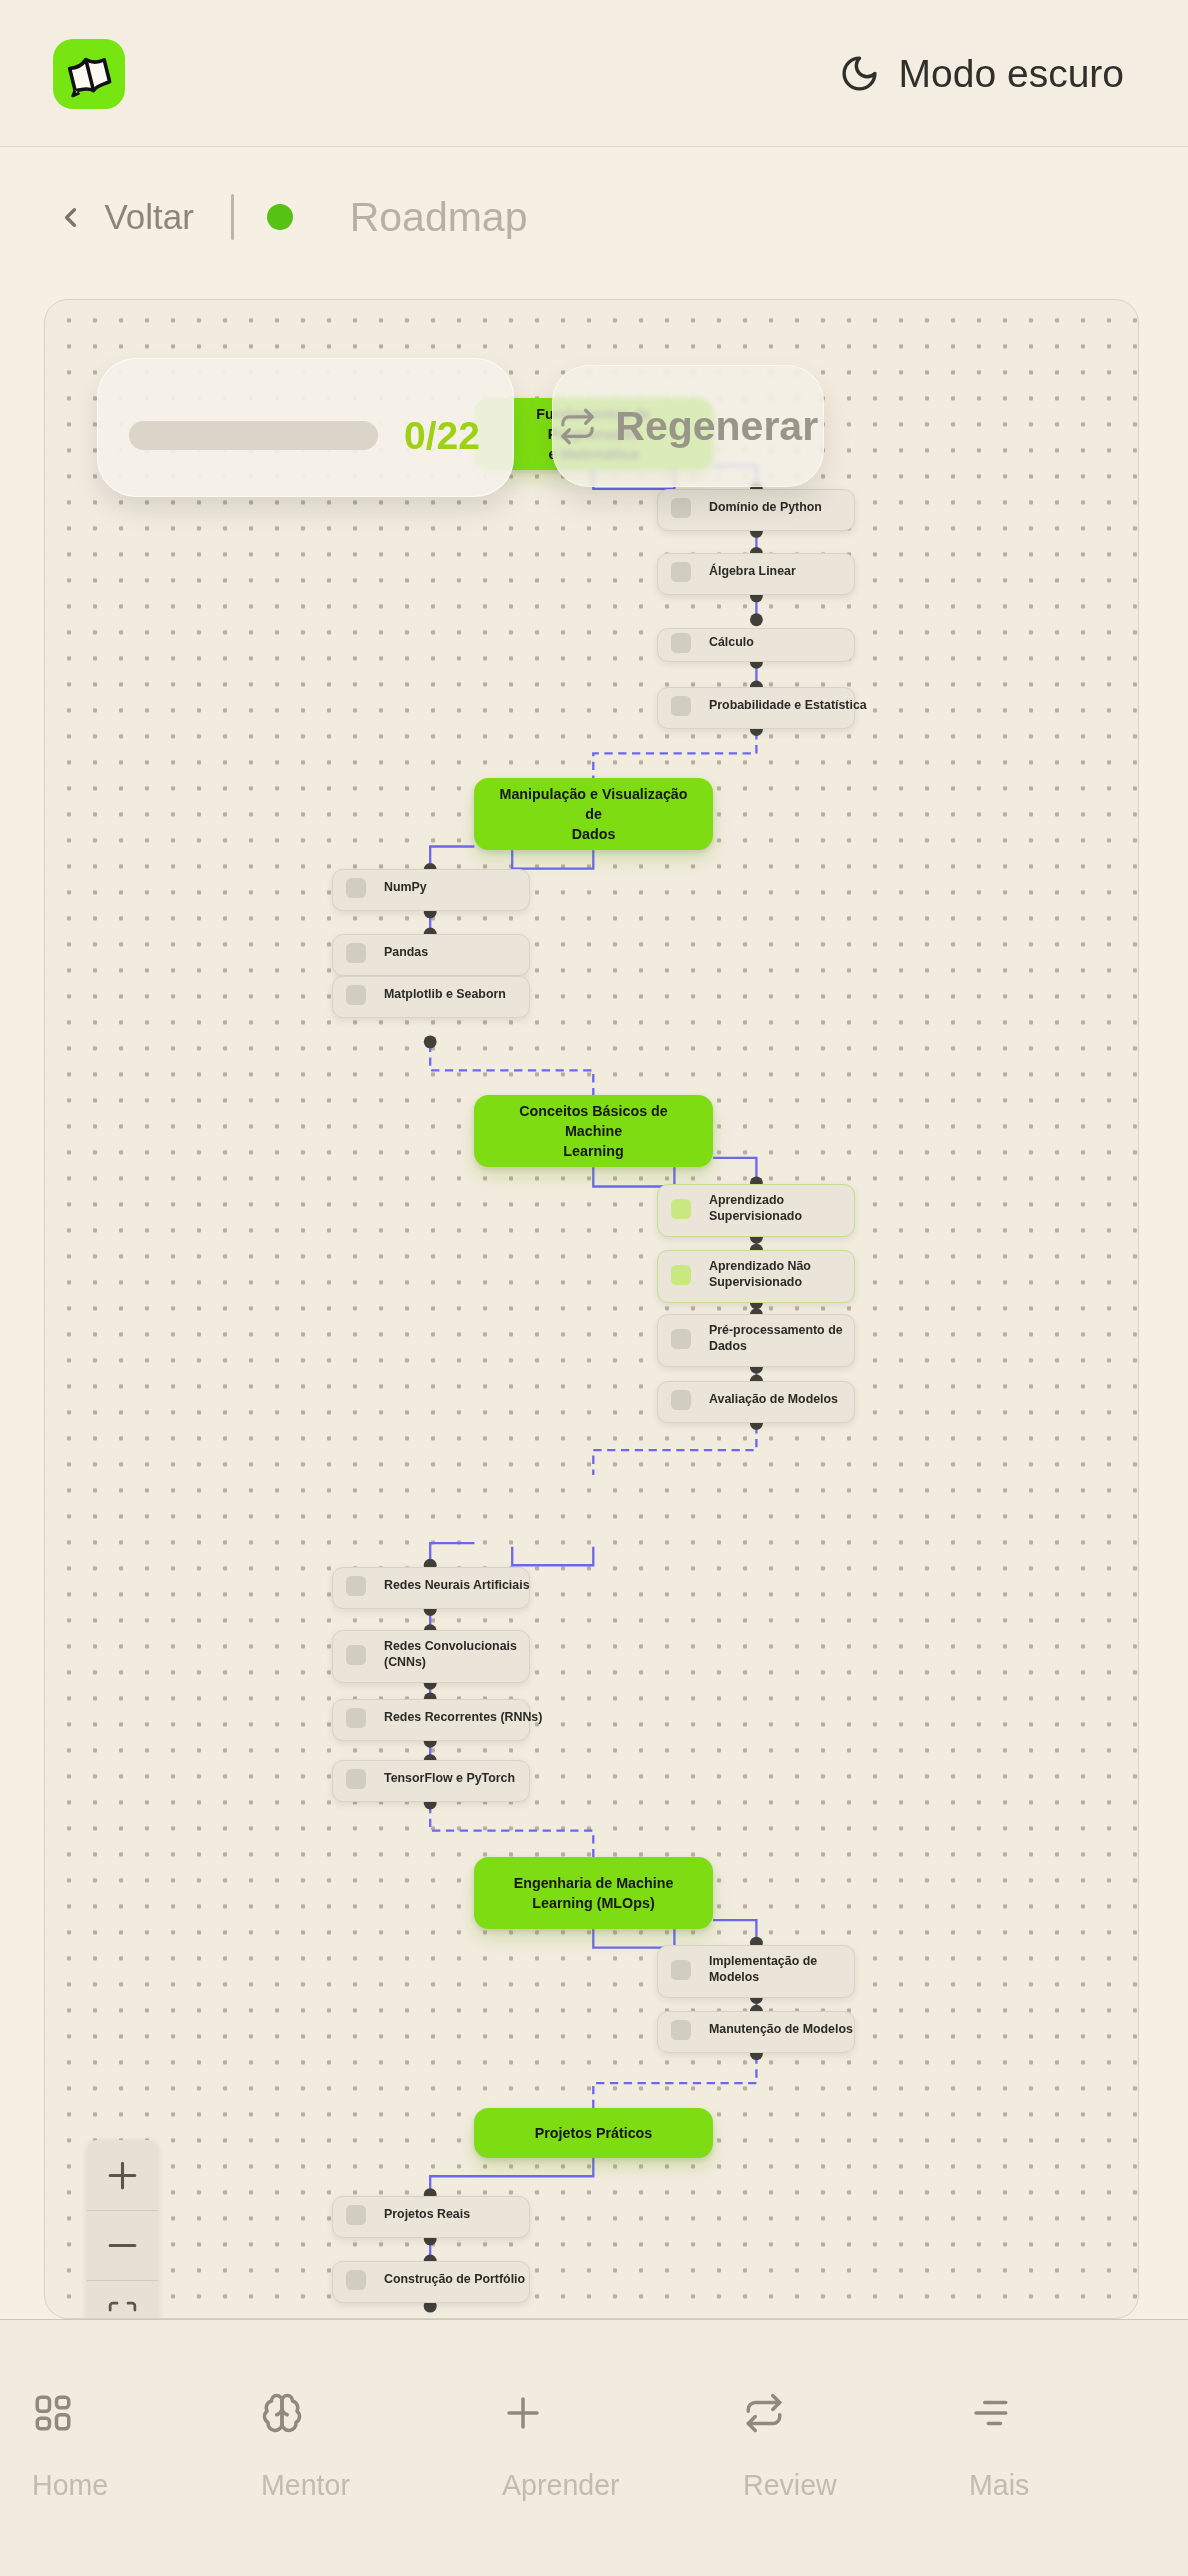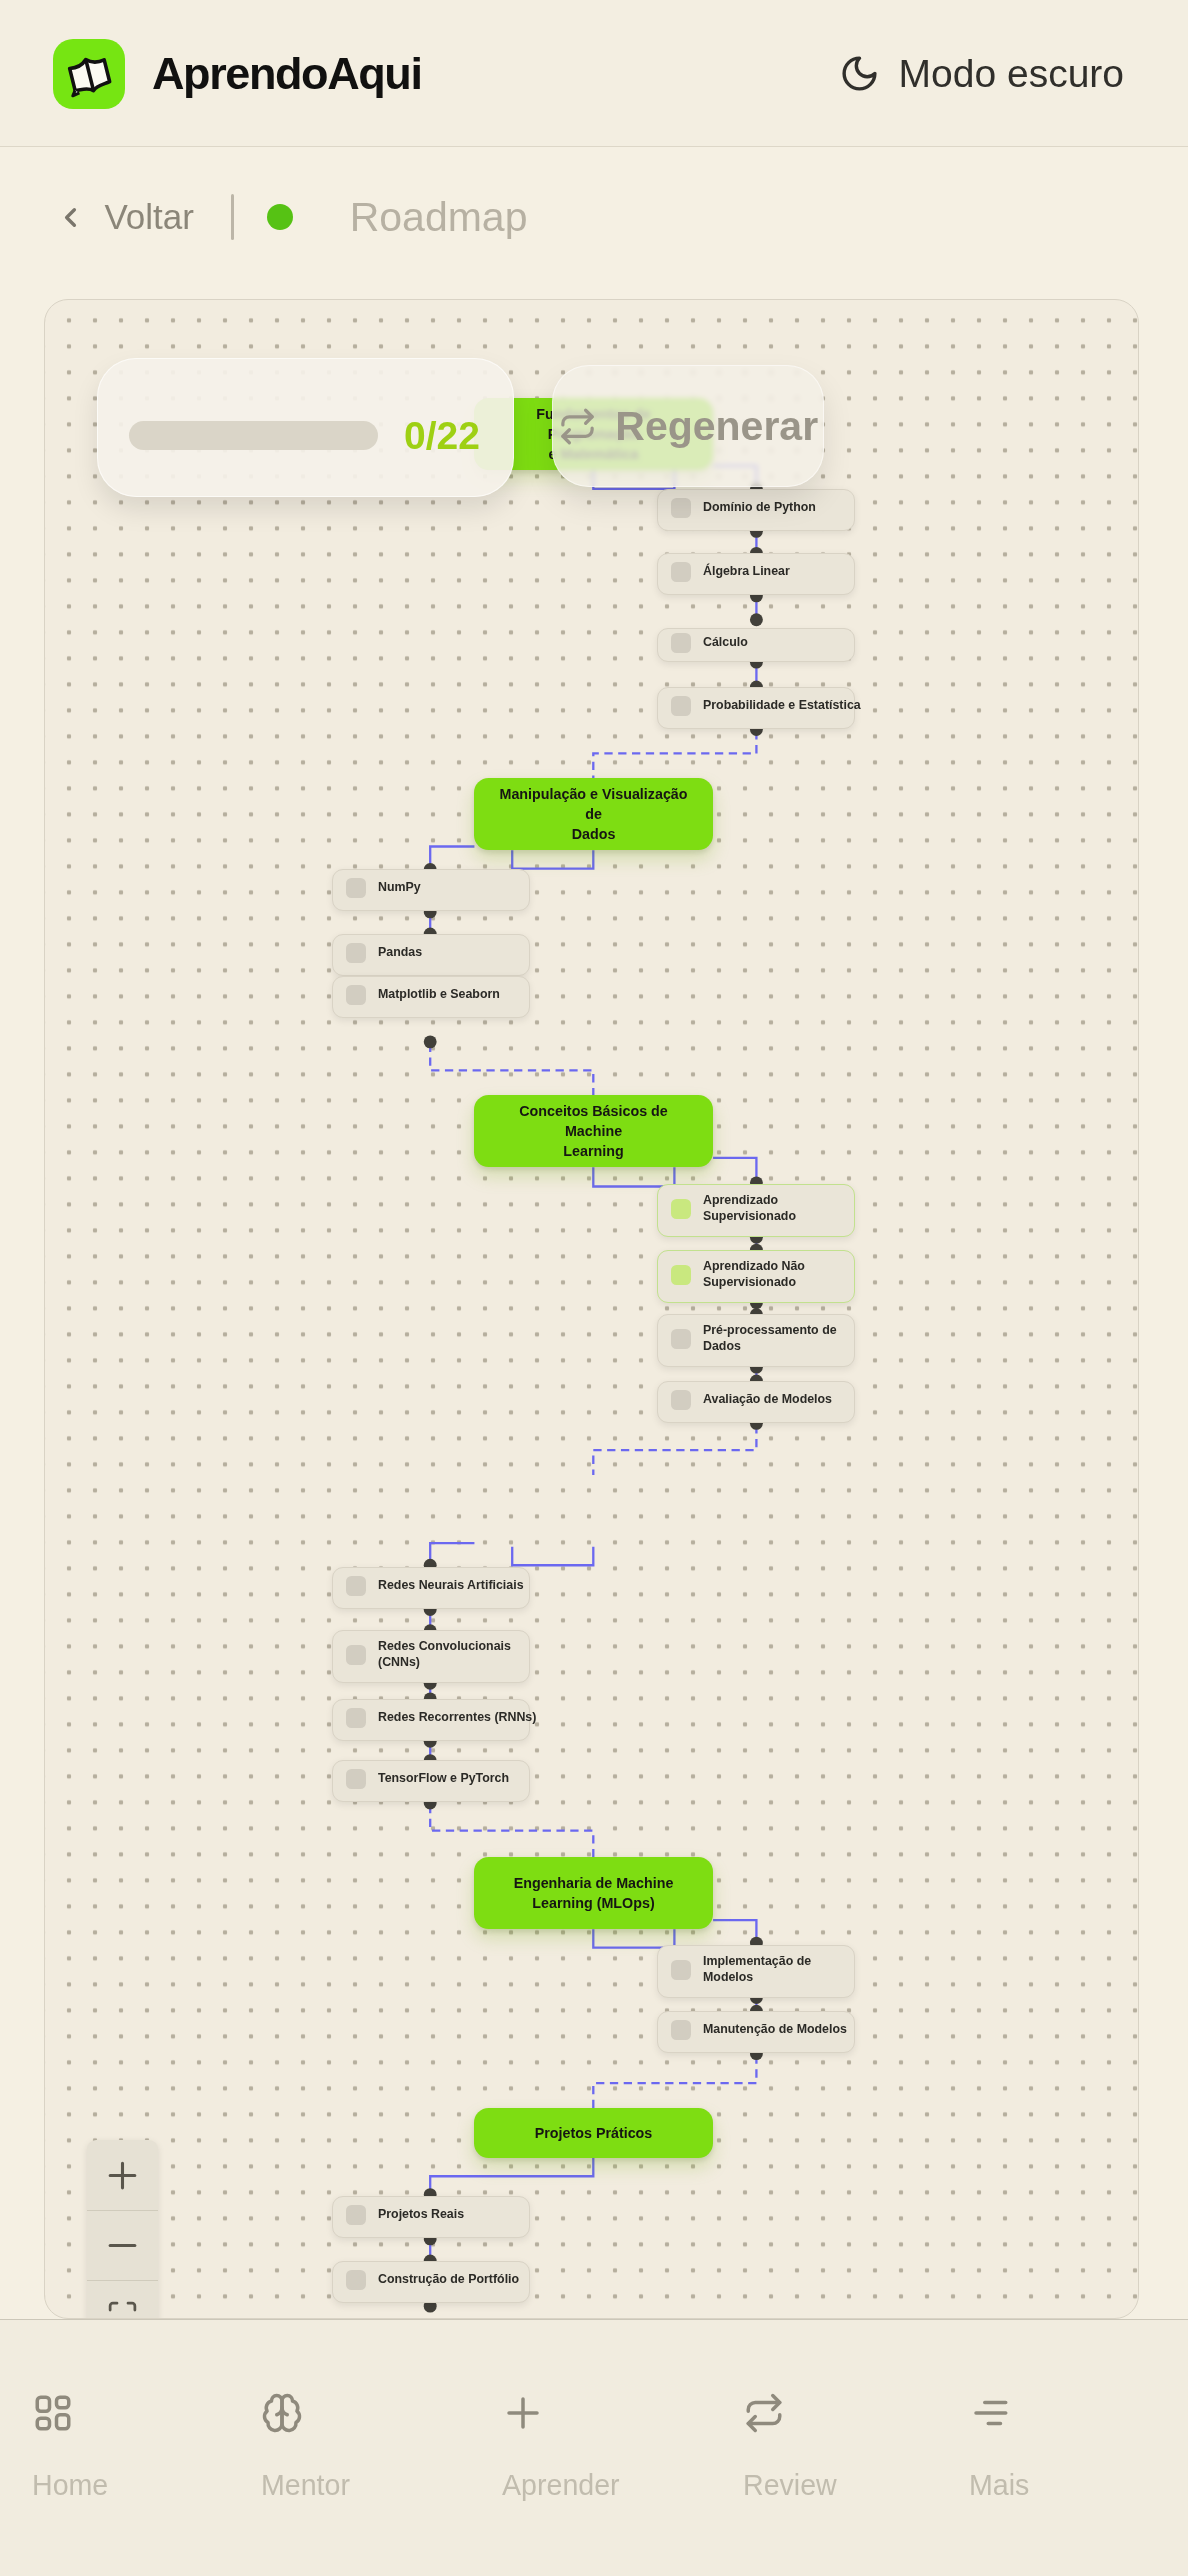--- a/index.html
+++ b/index.html
@@ -53,21 +53,21 @@
   .gnode {
     position:absolute; width:239px; background:#7edd12;
     border-radius:14.7px; display:flex; align-items:center; justify-content:center;
     text-align:center; padding:0 16.6px; white-space:pre-line;
     font-size:14.3px; font-weight:700; line-height:20px; color:#161613;
     box-shadow:0 9.2px 18.4px rgba(110,170,10,.22), 0 2.8px 5.5px rgba(0,0,0,.10);
   }
   .snode {
     position:absolute; width:198px; background:#eae5d8;
     border:1.4px solid #d9d3c5; border-radius:11px;
-    display:flex; align-items:center; gap:12px; padding:0 11px 4px 13px;
+    display:flex; align-items:center; gap:18px; padding:0 11px 4px 13px;
     box-shadow:0 2.8px 7.4px rgba(0,0,0,.08);
   }
   .snode .cb { width:20px; height:20px; border-radius:5.5px; background:#d2cdc1; flex:0 0 auto; }
   .snode .lbl { font-size:12.4px; font-weight:600; line-height:15.7px; color:#2b2a26; white-space:pre-line; }
   .snode.nw .lbl { white-space:nowrap; }
   .snode.tinted { border-color:#c2e18e; }
   .snode.tinted .cb { background:#c9e87f; }
   
   .progress-card {
     position:absolute; left:52px; top:58px; width:417px; height:139px;
@@ -110,21 +110,20 @@
     <span>
       <svg width="57" height="57" viewBox="0 0 48 48">
         <g transform="rotate(-14 24 24)">
           <path d="M24 11 C20 15 14 16 9 15 L9 34 C14 35 20 34 24 38 C28 34 34 35 39 34 L39 15 C34 16 28 15 24 11 Z" fill="#fbfaf2" stroke="#111" stroke-width="3" stroke-linejoin="round"></path>
           <path d="M24 11 L24 38" stroke="#111" stroke-width="3"></path>
           <path d="M9 34 L6 38 L12 37" fill="#fbfaf2" stroke="#111" stroke-width="2.5" stroke-linejoin="round"></path>
         </g>
       </svg>
     </span>
   </div>
-  <div class="app-title">AprendoAqui</div>
   <div class="theme-toggle">
     <span>
       <svg width="41" height="41" viewBox="0 0 24 24" fill="none" stroke="#302f2b" stroke-width="2" stroke-linecap="round" stroke-linejoin="round">
         <path d="M12 3a6 6 0 0 0 9 9 9 9 0 1 1-9-9Z"></path>
       </svg>
     </span>
     <span>Modo escuro</span>
   </div>
 </header>
 

